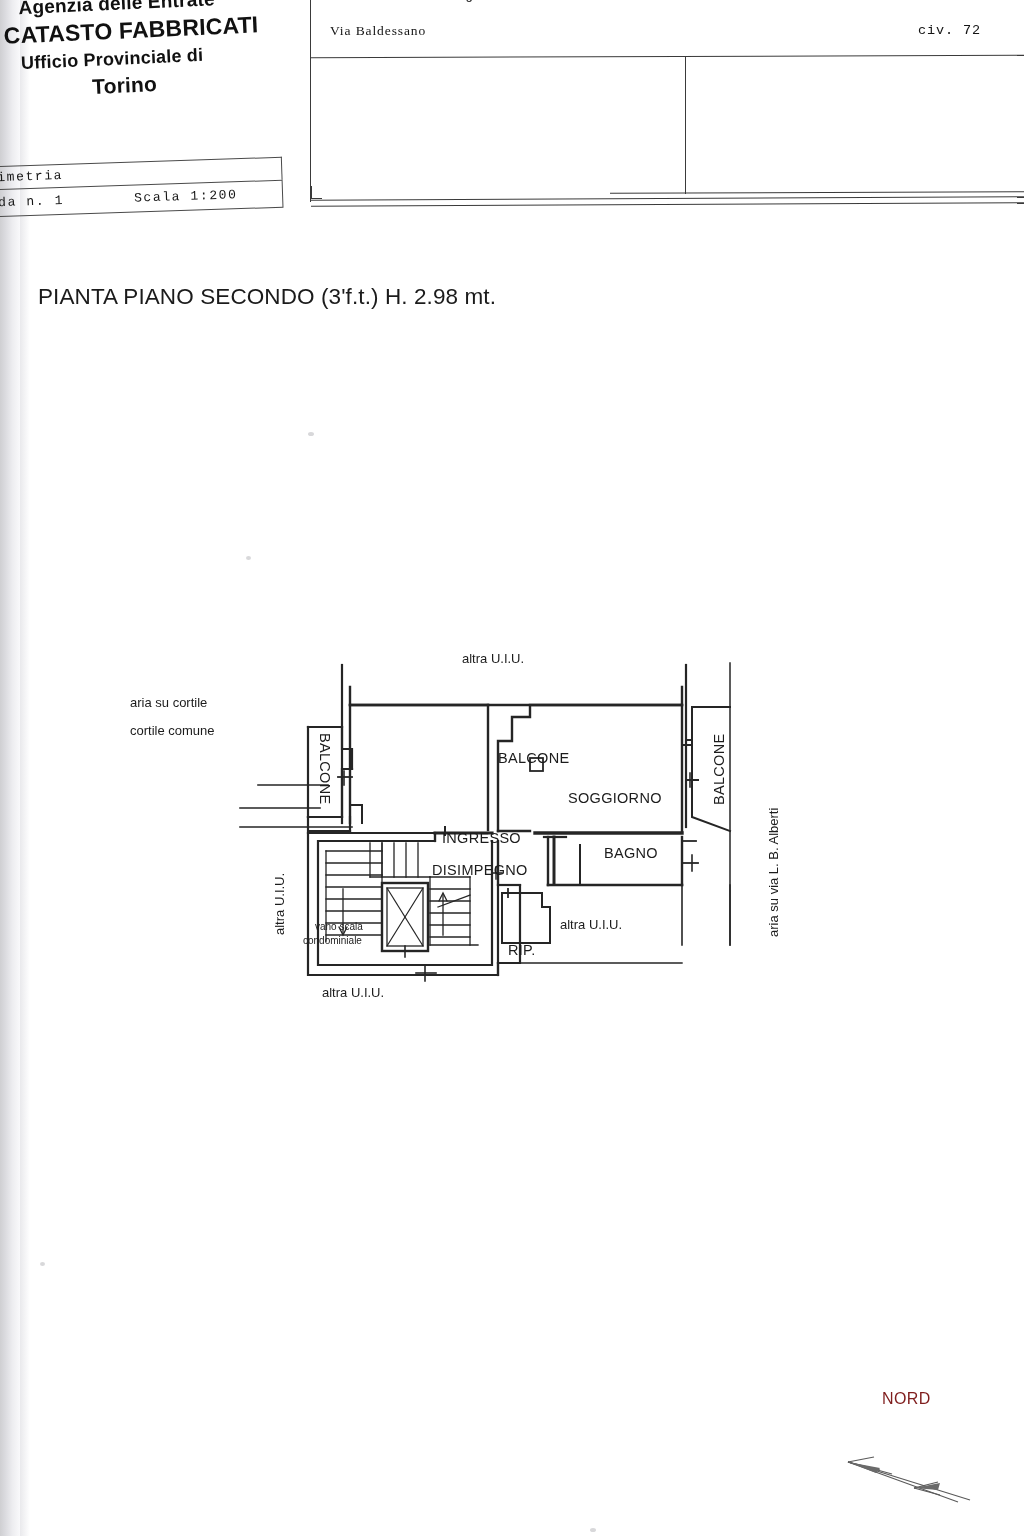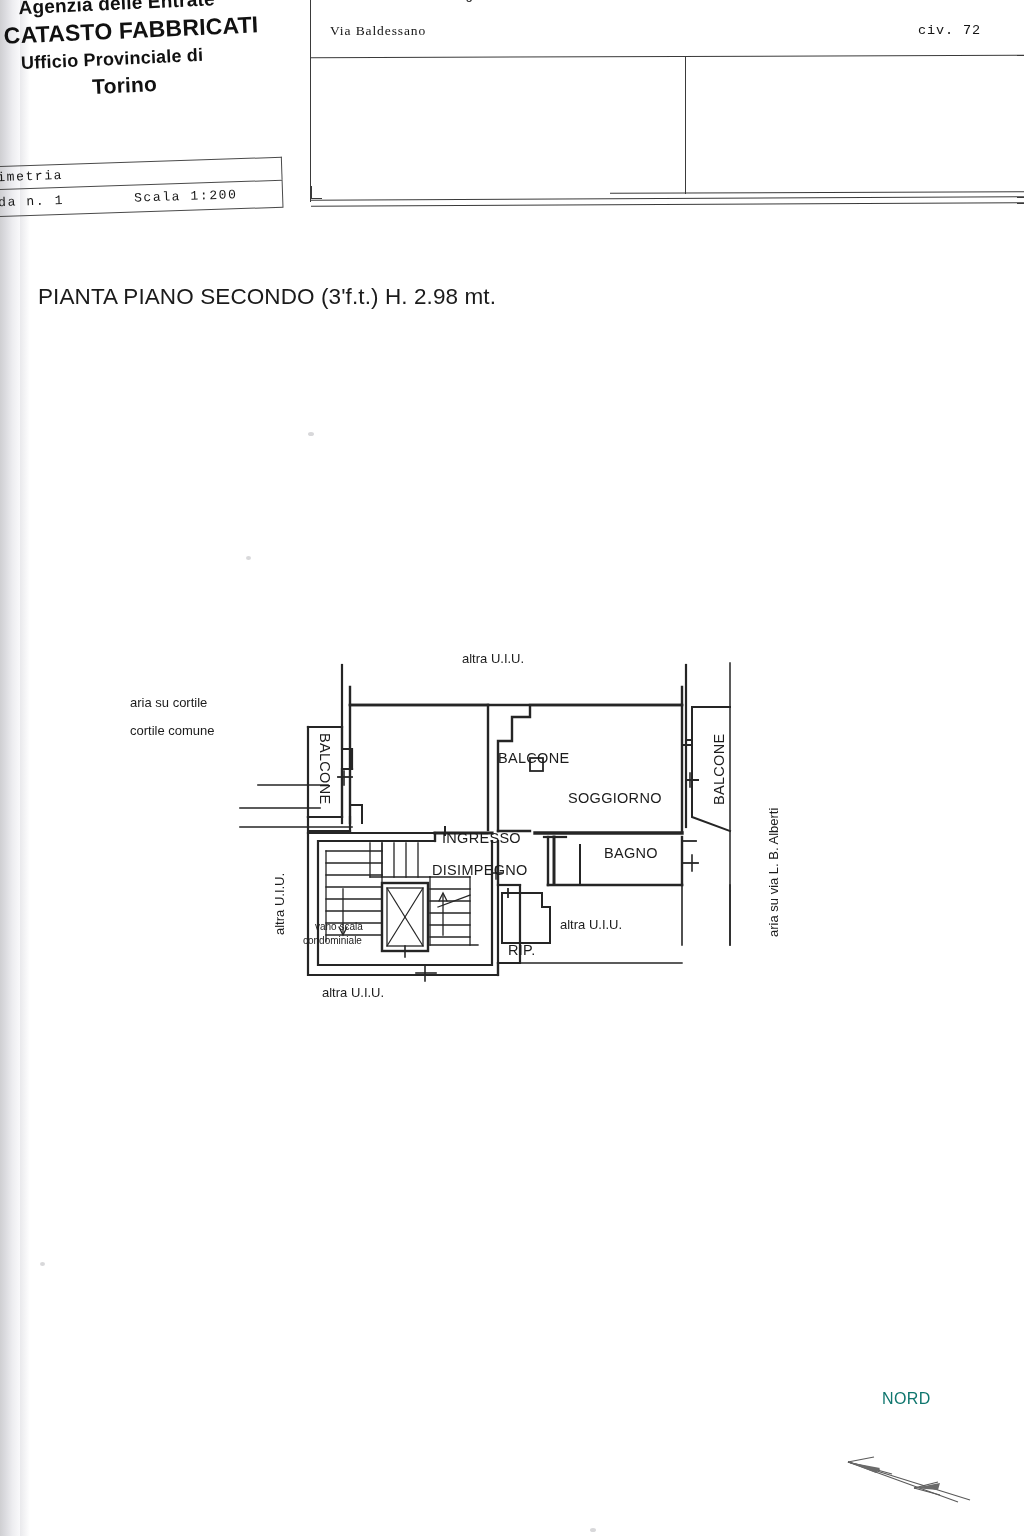--- a/index.html
+++ b/index.html
@@ -161,21 +161,21 @@
   .plabel.room { font-size: 14.5px; letter-spacing: 0.3px; }
   .plabel.small { font-size: 10px; }
   .rot-cw  { transform: rotate(90deg);  transform-origin: left top; }
   .rot-ccw { transform: rotate(-90deg); transform-origin: left top; }
 
   
   .nord-label {
     position: absolute;
     left: 882px; top: 1390px;
     font-size: 16px;
-    color: #0f766e;
+    color: #7f1d1d;
     letter-spacing: 0.4px;
   }
   #compass {
     position: absolute;
     left: 840px; top: 1440px;
   }
 </style>
 </head>
 <body>
 

